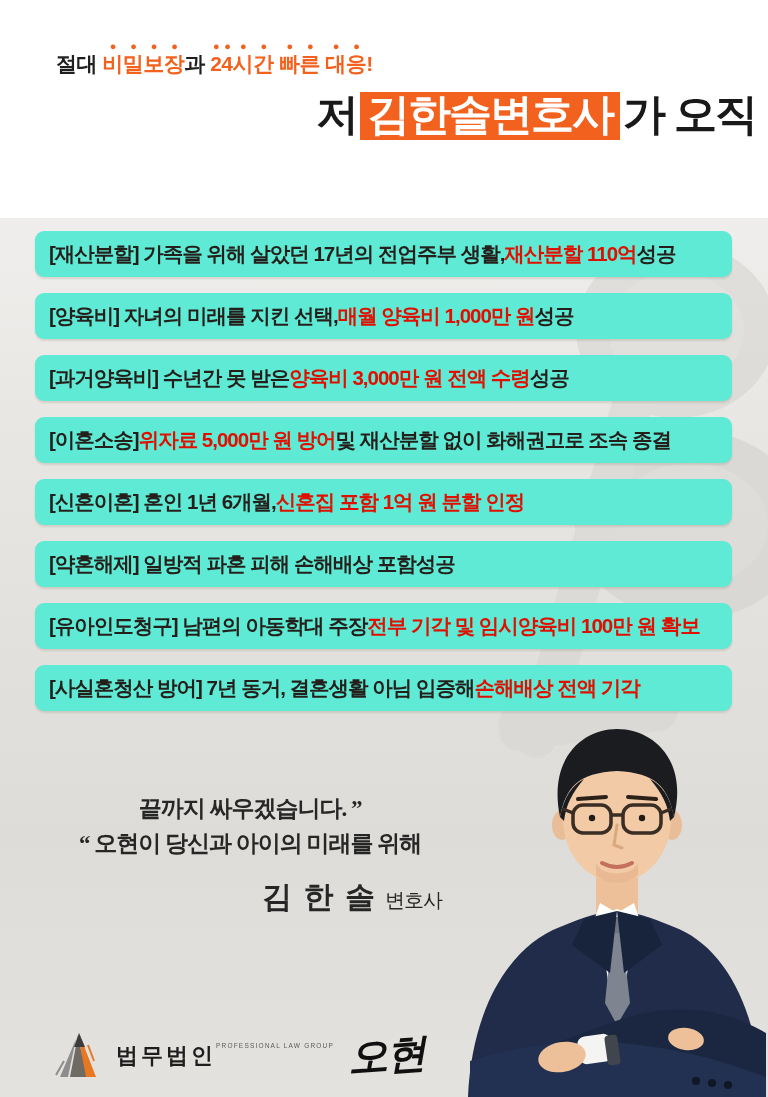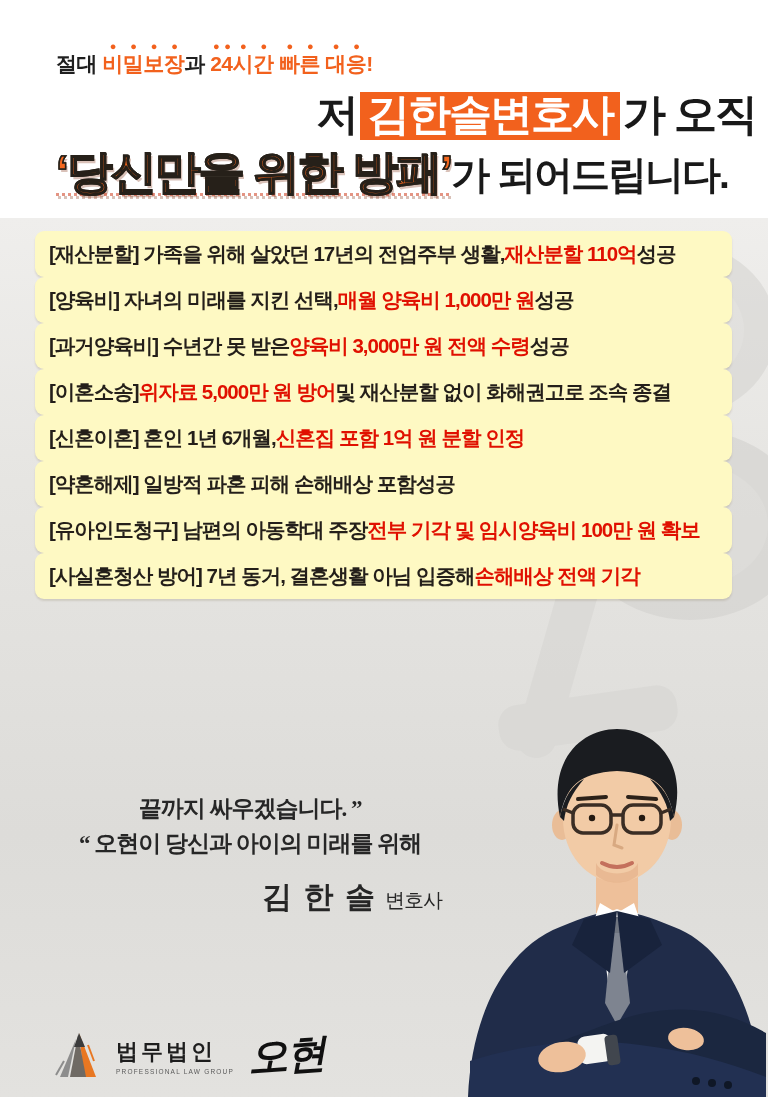--- a/index.html
+++ b/index.html
@@ -24,37 +24,37 @@
   .headline1 .hl-box { display:inline-block; background:#f2611d; color:#ffffff; padding:0 7px 3px 7px; margin:0 3px; }
   .headline2 { margin-top:8px; letter-spacing:-2px; line-height:1.05; white-space:nowrap; }
   .headline2 .shield { font-size:46px; font-weight:800; color:#f4671e;
     -webkit-text-stroke:1.5px #262019;
     text-shadow:2px 3px 0 rgba(130,50,20,.30);
     text-decoration:underline dotted rgba(205,60,30,.55) 3px; text-underline-offset:5px; }
   .headline2 .suffix { font-size:39px; font-weight:800; color:#191919; }
 
   
   .case-list { position:absolute; left:35px; top:231px; width:697px; }
-  .case-bar { width:100%; height:46px; background:#fef9c3; border-radius:9px;
-    display:flex; align-items:center; padding:0 14px; 
+  .case-bar { width:100%; height:46px; background:#5eead4; border-radius:9px;
+    display:flex; align-items:center; padding:0 14px; margin-bottom:16px;
     box-shadow:0 2px 2px rgba(90,70,30,.14); font-size:20.5px; font-weight:700;
     letter-spacing:-1px; color:#241f1a; white-space:nowrap; }
   .case-bar .seg.red { color:#e01000; }
 
   
   .quote { position:absolute; left:20px; top:792px; width:460px; text-align:center;
     font-family:"Liberation Serif", serif; color:#262626; }
   .quote .q-line { font-size:23px; font-weight:700; line-height:1.5; letter-spacing:-1px; }
   .quote .sign { margin-top:16px; text-align:right; padding-right:38px; }
   .quote .sign .name { font-size:30px; font-weight:700; letter-spacing:2px;text-align:center; }
   .quote .sign .title { font-size:20px; font-weight:400; margin-left:8px; letter-spacing:-1px; }
 
   
   .logo { position:absolute; left:52px; top:1028px; display:flex; align-items:center; }
-  .logo .firm-block { margin-left:10px; display:flex; flex-direction:column; }
+  .logo .firm-block { margin-left:10px; display:flex; flex-direction:row; }
   .logo .firm { font-size:22px; font-weight:700; color:#1d1d1d; letter-spacing:3px; }
   .logo .firm-sub { font-size:6.5px; color:#5a5a5a; letter-spacing:1.2px; margin-top:1px; }
   .logo .brand { margin-left:14px; font-family:"Liberation Serif", serif; font-style:italic;
     font-size:40px; font-weight:700; color:#101010; transform:rotate(-4deg); letter-spacing:-2px; }
 
   
   .portrait { position:absolute; right:0; bottom:0; width:308px; height:392px; }
 </style>
 </head>
 <body>
@@ -68,21 +68,20 @@
     <ellipse cx="238" cy="115" rx="68" ry="58" fill="#dcdbd8"></ellipse>
     <ellipse cx="252" cy="310" rx="115" ry="95" fill="#d3d2cf"></ellipse>
     <ellipse cx="252" cy="310" rx="78" ry="62" fill="#d9d8d5"></ellipse>
     <rect x="128" y="150" width="40" height="400" rx="20" transform="rotate(16 148 350)" fill="#d7d6d3"></rect>
     <rect x="60" y="480" width="180" height="46" rx="20" transform="rotate(-8 150 503)" fill="#d7d6d3"></rect>
   </svg>
 
   <div class="header">
     <div class="tagline"><span>절대 </span><span class="em">비밀보장</span><span>과 </span><span class="em">24시간 빠른 대응!</span></div>
     <div class="headline1"><span>저</span><span class="hl-box">김한솔변호사</span><span>가 오직</span></div>
-    <div class="headline2"><span class="shield">‘당신만을 위한 방패’</span><span class="suffix">가 되어드립니다.</span></div>
   </div>
 
   <div class="case-list" id="case-list">
       <div class="case-bar">
         <span class="seg">[재산분할] 가족을 위해 살았던 17년의 전업주부 생활, </span>
         <span class="seg red">재산분할 110억</span>
         <span class="seg"> 성공</span>
       </div>
       <div class="case-bar">
         <span class="seg">[양육비] 자녀의 미래를 지킨 선택, </span>

